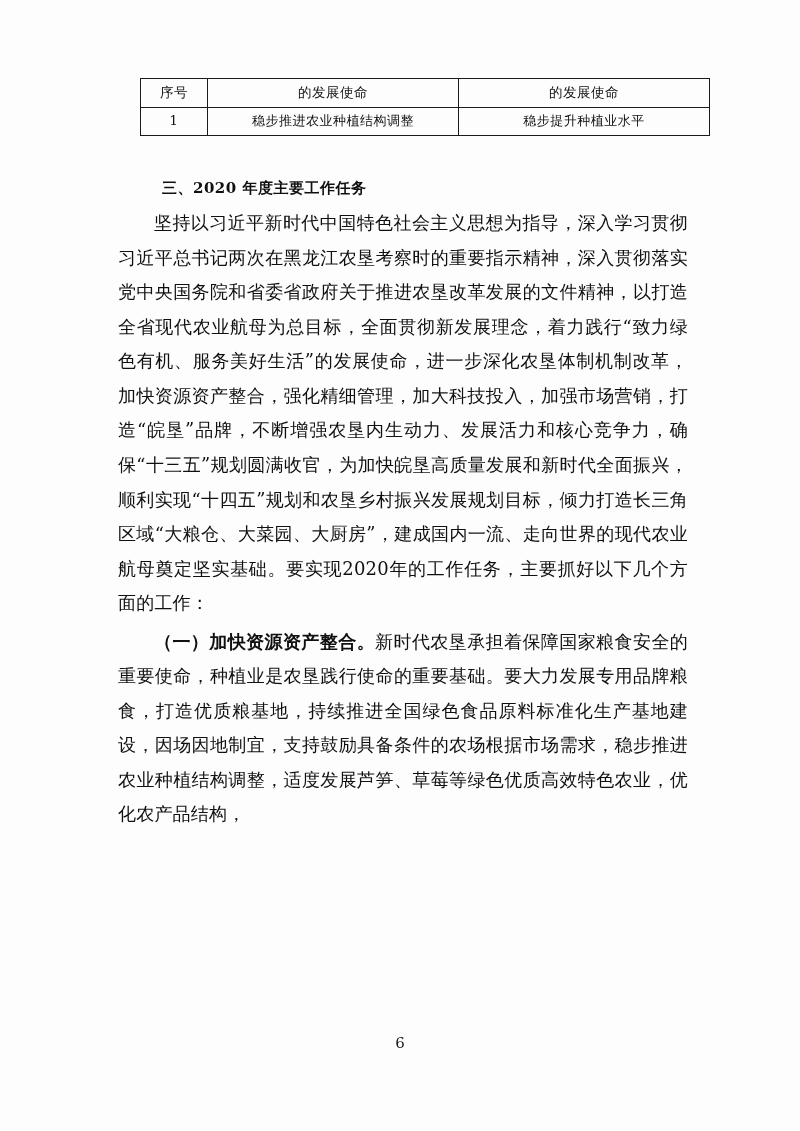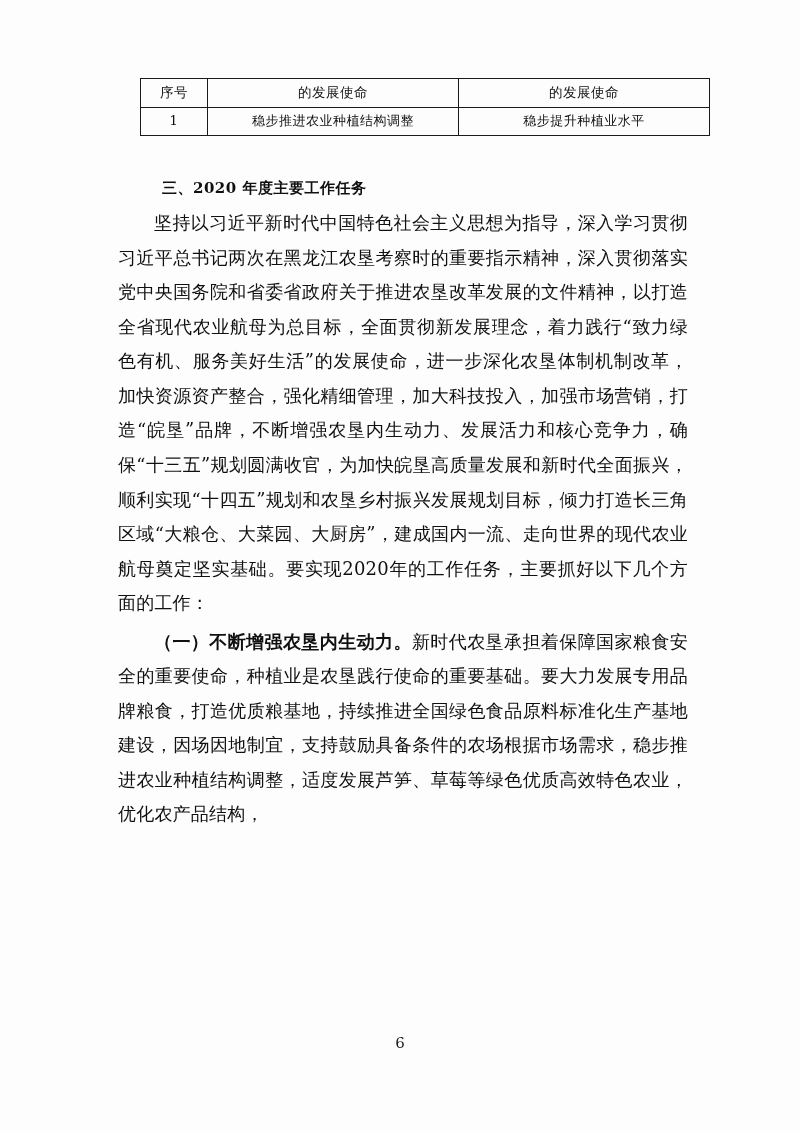--- a/index.html
+++ b/index.html
@@ -103,18 +103,18 @@
           <td class="c1">稳步推进农业种植结构调整</td>
           <td class="c2">稳步提升种植业水平</td>
         </tr>
       </tbody>
     </table>
 
     <div class="section-heading">三、2020 年度主要工作任务</div>
 
     <p class="body-par"><span>坚持以习近平新时代中国特色社会主义思想为指导，深入学习贯彻习近平总书记两次在黑龙江农垦考察时的重要指示精神，深入贯彻落实党中央国务院和省委省政府关于推进农垦改革发展的文件精神，以打造全省现代农业航母为总目标，全面贯彻新发展理念，着力践行“致力绿色有机、服务美好生活”的发展使命，进一步深化农垦体制机制改革，加快资源资产整合，强化精细管理，加大科技投入，加强市场营销，打造“皖垦”品牌，不断增强农垦内生动力、发展活力和核心竞争力，确保“十三五”规划圆满收官，为加快皖垦高质量发展和新时代全面振兴，顺利实现“十四五”规划和农垦乡村振兴发展规划目标，倾力打造长三角区域“大粮仓、大菜园、大厨房”，建成国内一流、走向世界的现代农业航母奠定坚实基础。要实现2020年的工作任务，主要抓好以下几个方面的工作：</span></p>
 
-    <p class="body-par"><span class="bold">（一）不断增强农垦内生动力。</span><span>新时代农垦承担着保障国家粮食安全的重要使命，种植业是农垦践行使命的重要基础。要大力发展专用品牌粮食，打造优质粮基地，持续推进全国绿色食品原料标准化生产基地建设，因场因地制宜，支持鼓励具备条件的农场根据市场需求，稳步推进农业种植结构调整，适度发展芦笋、草莓等绿色优质高效特色农业，优化农产品结构，</span></p>
+    <p class="body-par"><span class="bold">（一）加快资源资产整合。</span><span>新时代农垦承担着保障国家粮食安全的重要使命，种植业是农垦践行使命的重要基础。要大力发展专用品牌粮食，打造优质粮基地，持续推进全国绿色食品原料标准化生产基地建设，因场因地制宜，支持鼓励具备条件的农场根据市场需求，稳步推进农业种植结构调整，适度发展芦笋、草莓等绿色优质高效特色农业，优化农产品结构，</span></p>
 
   </div>
 
   <div class="page-number">6</div>
 </div>
 
 </body></html>

